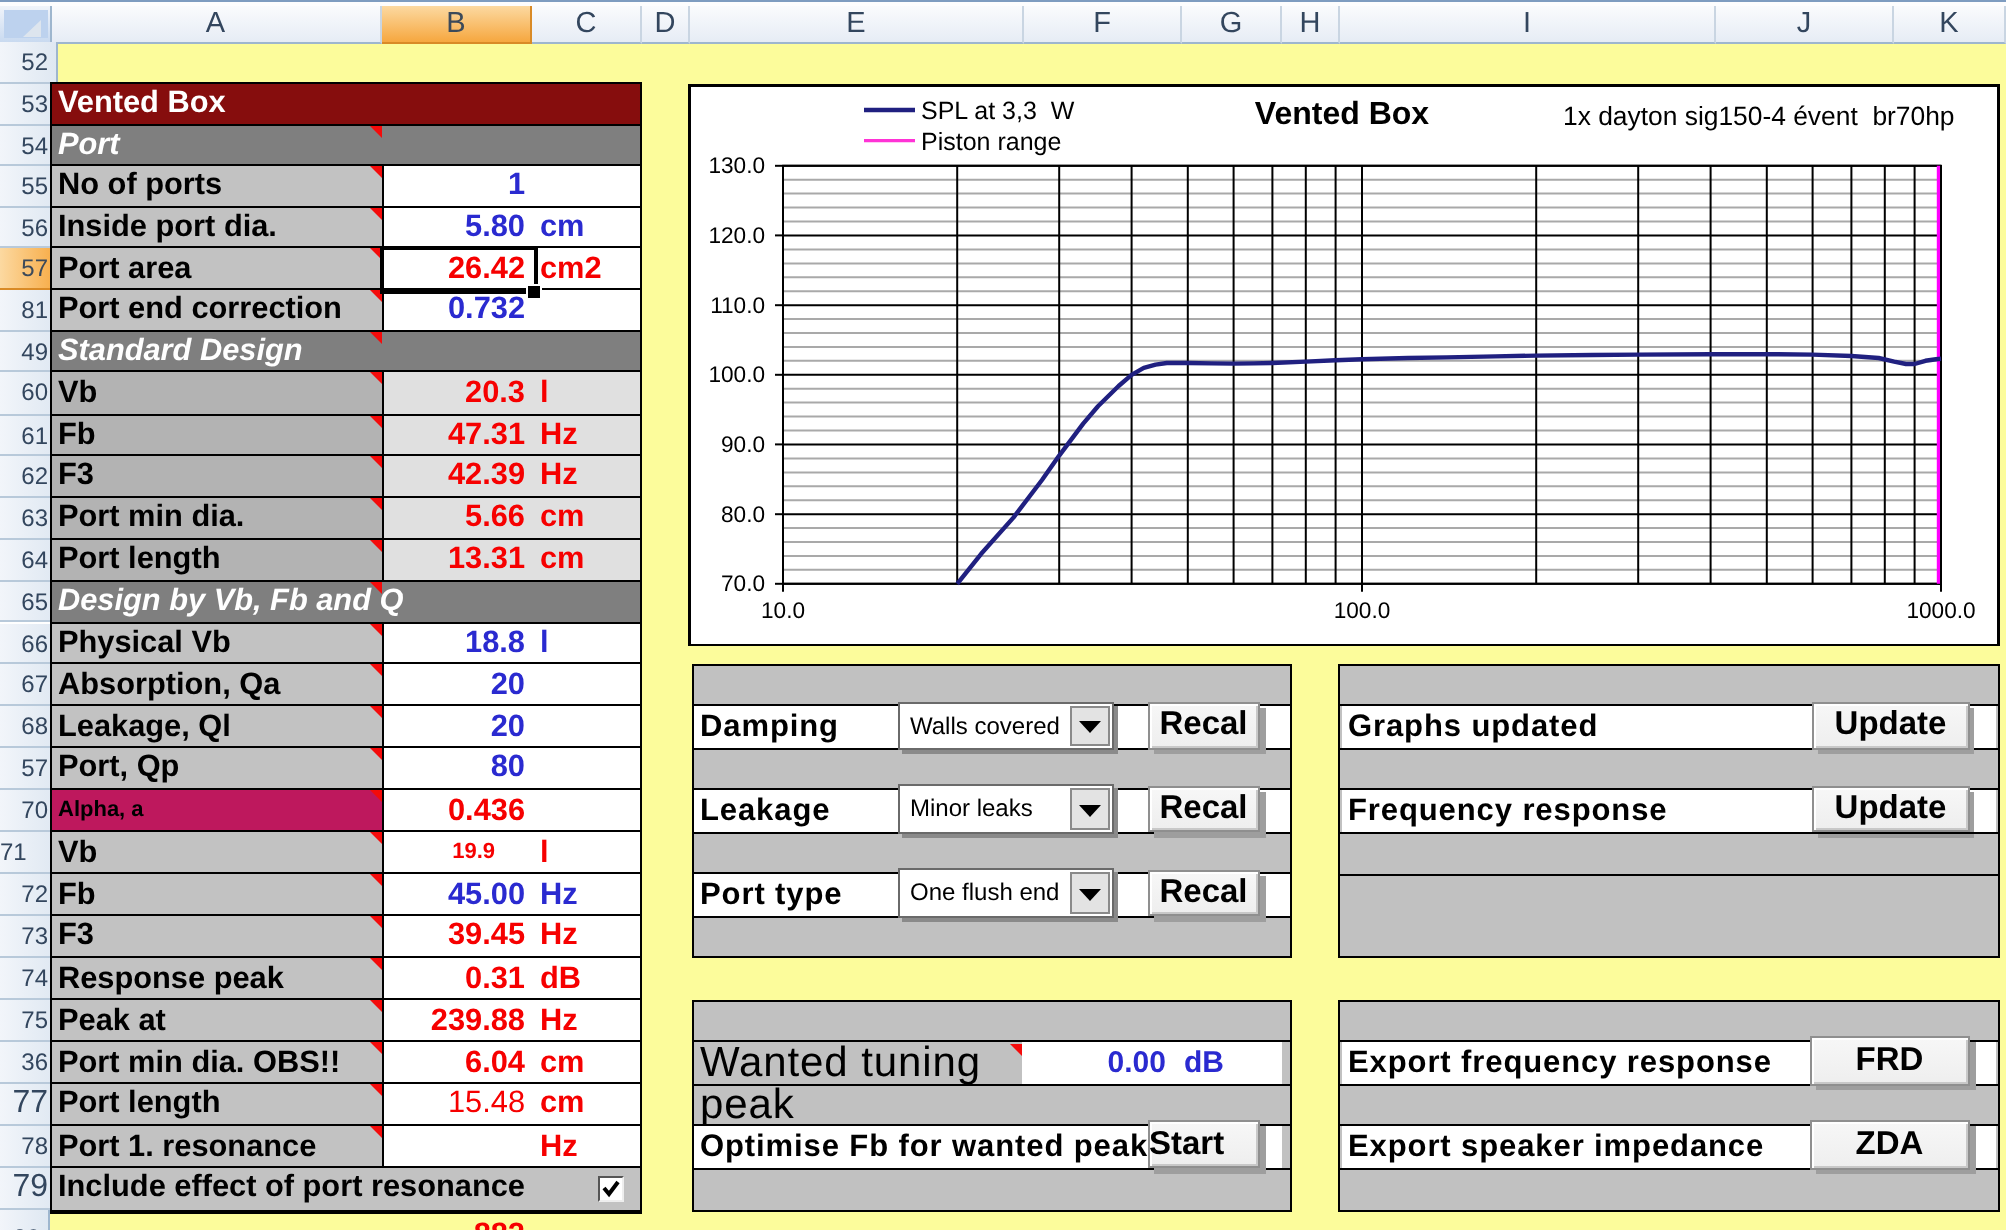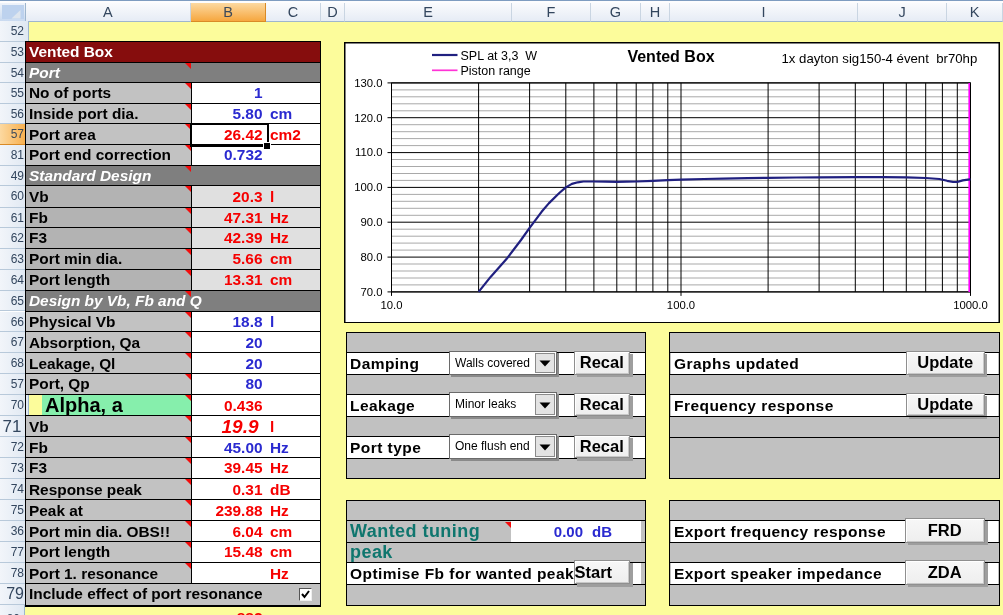--- a/index.html
+++ b/index.html
@@ -38,27 +38,27 @@
 <div class="abs" style="left:0;top:207.5px;width:24px;height:19.80000000000001px;background:linear-gradient(90deg,#f2f5fa,#dfe8f2);border-right:1px solid #9eb6ce;border-bottom:1px solid #b8c9da;color:#33465e;font-size:12px;text-align:right;padding-right:4px;line-height:20.80000000000001px;box-sizing:content-box;">61</div>
 <div class="abs" style="left:0;top:228.3px;width:24px;height:19.799999999999983px;background:linear-gradient(90deg,#f2f5fa,#dfe8f2);border-right:1px solid #9eb6ce;border-bottom:1px solid #b8c9da;color:#33465e;font-size:12px;text-align:right;padding-right:4px;line-height:20.799999999999983px;box-sizing:content-box;">62</div>
 <div class="abs" style="left:0;top:249.1px;width:24px;height:19.799999999999983px;background:linear-gradient(90deg,#f2f5fa,#dfe8f2);border-right:1px solid #9eb6ce;border-bottom:1px solid #b8c9da;color:#33465e;font-size:12px;text-align:right;padding-right:4px;line-height:20.799999999999983px;box-sizing:content-box;">63</div>
 <div class="abs" style="left:0;top:269.9px;width:24px;height:19.80000000000001px;background:linear-gradient(90deg,#f2f5fa,#dfe8f2);border-right:1px solid #9eb6ce;border-bottom:1px solid #b8c9da;color:#33465e;font-size:12px;text-align:right;padding-right:4px;line-height:20.80000000000001px;box-sizing:content-box;">64</div>
 <div class="abs" style="left:0;top:290.7px;width:24px;height:19.80000000000001px;background:linear-gradient(90deg,#f2f5fa,#dfe8f2);border-right:1px solid #9eb6ce;border-bottom:1px solid #b8c9da;color:#33465e;font-size:12px;text-align:right;padding-right:4px;line-height:20.80000000000001px;box-sizing:content-box;">65</div>
 <div class="abs" style="left:0;top:311.5px;width:24px;height:19.899999999999977px;background:linear-gradient(90deg,#f2f5fa,#dfe8f2);border-right:1px solid #9eb6ce;border-bottom:1px solid #b8c9da;color:#33465e;font-size:12px;text-align:right;padding-right:4px;line-height:20.899999999999977px;box-sizing:content-box;">66</div>
 <div class="abs" style="left:0;top:332.4px;width:24px;height:20.0px;background:linear-gradient(90deg,#f2f5fa,#dfe8f2);border-right:1px solid #9eb6ce;border-bottom:1px solid #b8c9da;color:#33465e;font-size:12px;text-align:right;padding-right:4px;line-height:21.0px;box-sizing:content-box;">67</div>
 <div class="abs" style="left:0;top:353.4px;width:24px;height:20.0px;background:linear-gradient(90deg,#f2f5fa,#dfe8f2);border-right:1px solid #9eb6ce;border-bottom:1px solid #b8c9da;color:#33465e;font-size:12px;text-align:right;padding-right:4px;line-height:21.0px;box-sizing:content-box;">68</div>
 <div class="abs" style="left:0;top:374.4px;width:24px;height:19.900000000000034px;background:linear-gradient(90deg,#f2f5fa,#dfe8f2);border-right:1px solid #9eb6ce;border-bottom:1px solid #b8c9da;color:#33465e;font-size:12px;text-align:right;padding-right:4px;line-height:20.900000000000034px;box-sizing:content-box;">57</div>
 <div class="abs" style="left:0;top:395.3px;width:24px;height:20.0px;background:linear-gradient(90deg,#f2f5fa,#dfe8f2);border-right:1px solid #9eb6ce;border-bottom:1px solid #b8c9da;color:#33465e;font-size:12px;text-align:right;padding-right:4px;line-height:21.0px;box-sizing:content-box;">70</div>
-<div class="abs" style="left:0;top:416.3px;width:24px;height:20.0px;background:linear-gradient(90deg,#f2f5fa,#dfe8f2);border-right:1px solid #9eb6ce;border-bottom:1px solid #b8c9da;color:#33465e;font-size:17px;text-align:center;padding-right:4px;line-height:21.0px;box-sizing:content-box;">71</div>
+<div class="abs" style="left:0;top:416.3px;width:24px;height:20.0px;background:linear-gradient(90deg,#f2f5fa,#dfe8f2);border-right:1px solid #9eb6ce;border-bottom:1px solid #b8c9da;color:#33465e;font-size:12px;text-align:left;padding-right:4px;line-height:21.0px;box-sizing:content-box;">71</div>
 <div class="abs" style="left:0;top:437.3px;width:24px;height:20.0px;background:linear-gradient(90deg,#f2f5fa,#dfe8f2);border-right:1px solid #9eb6ce;border-bottom:1px solid #b8c9da;color:#33465e;font-size:12px;text-align:right;padding-right:4px;line-height:21.0px;box-sizing:content-box;">72</div>
 <div class="abs" style="left:0;top:458.3px;width:24px;height:19.899999999999977px;background:linear-gradient(90deg,#f2f5fa,#dfe8f2);border-right:1px solid #9eb6ce;border-bottom:1px solid #b8c9da;color:#33465e;font-size:12px;text-align:right;padding-right:4px;line-height:20.899999999999977px;box-sizing:content-box;">73</div>
 <div class="abs" style="left:0;top:479.2px;width:24px;height:20.0px;background:linear-gradient(90deg,#f2f5fa,#dfe8f2);border-right:1px solid #9eb6ce;border-bottom:1px solid #b8c9da;color:#33465e;font-size:12px;text-align:right;padding-right:4px;line-height:21.0px;box-sizing:content-box;">74</div>
 <div class="abs" style="left:0;top:500.2px;width:24px;height:20.000000000000057px;background:linear-gradient(90deg,#f2f5fa,#dfe8f2);border-right:1px solid #9eb6ce;border-bottom:1px solid #b8c9da;color:#33465e;font-size:12px;text-align:right;padding-right:4px;line-height:21.000000000000057px;box-sizing:content-box;">75</div>
 <div class="abs" style="left:0;top:521.2px;width:24px;height:20.0px;background:linear-gradient(90deg,#f2f5fa,#dfe8f2);border-right:1px solid #9eb6ce;border-bottom:1px solid #b8c9da;color:#33465e;font-size:12px;text-align:right;padding-right:4px;line-height:21.0px;box-sizing:content-box;">36</div>
-<div class="abs" style="left:0;top:542.2px;width:24px;height:19.899999999999977px;background:linear-gradient(90deg,#f2f5fa,#dfe8f2);border-right:1px solid #9eb6ce;border-bottom:1px solid #b8c9da;color:#33465e;font-size:12px;text-align:right;padding-right:4px;line-height:20.899999999999977px;box-sizing:content-box;">77</div>
+<div class="abs" style="left:0;top:542.2px;width:24px;height:19.899999999999977px;background:linear-gradient(90deg,#f2f5fa,#dfe8f2);border-right:1px solid #9eb6ce;border-bottom:1px solid #b8c9da;color:#33465e;font-size:16px;text-align:right;padding-right:4px;line-height:20.899999999999977px;box-sizing:content-box;">77</div>
 <div class="abs" style="left:0;top:563.1px;width:24px;height:20.0px;background:linear-gradient(90deg,#f2f5fa,#dfe8f2);border-right:1px solid #9eb6ce;border-bottom:1px solid #b8c9da;color:#33465e;font-size:12px;text-align:right;padding-right:4px;line-height:21.0px;box-sizing:content-box;">78</div>
 <div class="abs" style="left:0;top:584.1px;width:24px;height:19.899999999999977px;background:linear-gradient(90deg,#f2f5fa,#dfe8f2);border-right:1px solid #9eb6ce;border-bottom:1px solid #b8c9da;color:#33465e;font-size:16px;text-align:right;padding-right:4px;line-height:20.899999999999977px;box-sizing:content-box;">79</div>
 <div class="abs" style="left:0;top:605px;width:24px;height:10px;background:linear-gradient(90deg,#f2f5fa,#dfe8f2);border-right:1px solid #9eb6ce;overflow:hidden;">
     <span style="position:absolute;top:6.5px;right:4px;color:#33465e;font-size:12px;">80</span>
   </div>
 <div class="abs" style="left:25px;top:41.0px;width:296px;height:1px;background:#000;"></div>
 <div class="abs" style="left:26px;top:42.0px;width:294px;height:20.700000000000003px;background:#860d0d;color:#fff;font-size:15.4px;font-weight:bold;line-height:20.700000000000003px;padding-left:3px;box-sizing:border-box;">Vented Box</div>
 <div class="abs" style="left:25px;top:61.7px;width:296px;height:1px;background:#000;"></div>
 <div class="abs" style="left:26px;top:62.7px;width:294px;height:20.700000000000003px;background:#7f7f7f;color:#fff;font-size:15.4px;font-weight:bold;font-style:italic;line-height:20.700000000000003px;padding-left:3px;box-sizing:border-box;">Port</div>
 <svg class="abs" style="left:184.5px;top:62.7px" width="6.5" height="6.5">
@@ -167,33 +167,33 @@
 <div class="abs" style="left:191px;top:353.4px;width:129px;height:21.0px;background:#fff;border-left:1px solid #000;box-sizing:border-box;"></div>
 <div class="abs" style="left:191px;top:353.4px;width:71.5px;height:21.0px;color:#2a2ad0;font-size:15.4px;font-weight:bold;line-height:21.0px;text-align:right;">20</div>
 <div class="abs" style="left:25px;top:373.4px;width:296px;height:1px;background:#000;"></div>
 <div class="abs" style="left:26px;top:374.4px;width:165px;height:20.900000000000034px;background:#c2c2c2;color:#000;font-size:15.4px;font-weight:bold;line-height:20.900000000000034px;padding-left:3px;box-sizing:border-box;">Port, Qp</div>
 <svg class="abs" style="left:184.5px;top:374.4px" width="6.5" height="6.5">
     <path d="M6.5 0 L6.5 6.5 L0 0 Z" fill="#f40b0b"></path>
   </svg>
 <div class="abs" style="left:191px;top:374.4px;width:129px;height:20.900000000000034px;background:#fff;border-left:1px solid #000;box-sizing:border-box;"></div>
 <div class="abs" style="left:191px;top:374.4px;width:71.5px;height:20.900000000000034px;color:#2a2ad0;font-size:15.4px;font-weight:bold;line-height:20.900000000000034px;text-align:right;">80</div>
 <div class="abs" style="left:25px;top:394.3px;width:296px;height:1px;background:#000;"></div>
-<div class="abs" style="left:42px;top:395.3px;width:165px;height:21.0px;background:#86efac;color:#000;font-size:20px;font-weight:bold;line-height:21.0px;padding-left:3px;box-sizing:border-box;">Alpha, a</div>
+<div class="abs" style="left:26px;top:395.3px;width:165px;height:21.0px;background:#be185d;color:#000;font-size:11px;font-weight:bold;line-height:21.0px;padding-left:3px;box-sizing:border-box;">Alpha, a</div>
 <svg class="abs" style="left:184.5px;top:395.3px" width="6.5" height="6.5">
     <path d="M6.5 0 L6.5 6.5 L0 0 Z" fill="#f40b0b"></path>
   </svg>
 <div class="abs" style="left:191px;top:395.3px;width:129px;height:21.0px;background:#fff;border-left:1px solid #000;box-sizing:border-box;"></div>
 <div class="abs" style="left:191px;top:395.3px;width:71.5px;height:21.0px;color:#f60000;font-size:15.4px;font-weight:bold;line-height:21.0px;text-align:right;">0.436</div>
 <div class="abs" style="left:25px;top:415.3px;width:296px;height:1px;background:#000;"></div>
 <div class="abs" style="left:26px;top:416.3px;width:165px;height:21.0px;background:#c2c2c2;color:#000;font-size:15.4px;font-weight:bold;line-height:21.0px;padding-left:3px;box-sizing:border-box;">Vb</div>
 <svg class="abs" style="left:184.5px;top:416.3px" width="6.5" height="6.5">
     <path d="M6.5 0 L6.5 6.5 L0 0 Z" fill="#f40b0b"></path>
   </svg>
 <div class="abs" style="left:191px;top:416.3px;width:129px;height:21.0px;background:#fff;border-left:1px solid #000;box-sizing:border-box;"></div>
-<div class="abs" style="left:187px;top:416.3px;width:71.5px;height:21.0px;color:#f60000;font-size:19px;font-weight:bold;line-height:21.0px;text-align:right;font-style:italic;">19.9</div>
+<div class="abs" style="left:176px;top:416.3px;width:71.5px;height:21.0px;color:#f60000;font-size:11px;font-weight:bold;line-height:21.0px;text-align:right;">19.9</div>
 <div class="abs" style="left:270px;top:416.3px;width:50px;height:21.0px;color:#f60000;font-size:15.4px;font-weight:bold;line-height:21.0px;">l</div>
 <div class="abs" style="left:25px;top:436.3px;width:296px;height:1px;background:#000;"></div>
 <div class="abs" style="left:26px;top:437.3px;width:165px;height:21.0px;background:#c2c2c2;color:#000;font-size:15.4px;font-weight:bold;line-height:21.0px;padding-left:3px;box-sizing:border-box;">Fb</div>
 <svg class="abs" style="left:184.5px;top:437.3px" width="6.5" height="6.5">
     <path d="M6.5 0 L6.5 6.5 L0 0 Z" fill="#f40b0b"></path>
   </svg>
 <div class="abs" style="left:191px;top:437.3px;width:129px;height:21.0px;background:#fff;border-left:1px solid #000;box-sizing:border-box;"></div>
 <div class="abs" style="left:191px;top:437.3px;width:71.5px;height:21.0px;color:#2a2ad0;font-size:15.4px;font-weight:bold;line-height:21.0px;text-align:right;">45.00</div>
 <div class="abs" style="left:270px;top:437.3px;width:50px;height:21.0px;color:#2a2ad0;font-size:15.4px;font-weight:bold;line-height:21.0px;">Hz</div>
 <div class="abs" style="left:25px;top:457.3px;width:296px;height:1px;background:#000;"></div>
@@ -227,21 +227,21 @@
   </svg>
 <div class="abs" style="left:191px;top:521.2px;width:129px;height:21.0px;background:#fff;border-left:1px solid #000;box-sizing:border-box;"></div>
 <div class="abs" style="left:191px;top:521.2px;width:71.5px;height:21.0px;color:#f60000;font-size:15.4px;font-weight:bold;line-height:21.0px;text-align:right;">6.04</div>
 <div class="abs" style="left:270px;top:521.2px;width:50px;height:21.0px;color:#f60000;font-size:15.4px;font-weight:bold;line-height:21.0px;">cm</div>
 <div class="abs" style="left:25px;top:541.2px;width:296px;height:1px;background:#000;"></div>
 <div class="abs" style="left:26px;top:542.2px;width:165px;height:20.899999999999977px;background:#c2c2c2;color:#000;font-size:15.4px;font-weight:bold;line-height:20.899999999999977px;padding-left:3px;box-sizing:border-box;">Port length</div>
 <svg class="abs" style="left:184.5px;top:542.2px" width="6.5" height="6.5">
     <path d="M6.5 0 L6.5 6.5 L0 0 Z" fill="#f40b0b"></path>
   </svg>
 <div class="abs" style="left:191px;top:542.2px;width:129px;height:20.899999999999977px;background:#fff;border-left:1px solid #000;box-sizing:border-box;"></div>
-<div class="abs" style="left:191px;top:542.2px;width:71.5px;height:20.899999999999977px;color:#f60000;font-size:15.4px;font-weight:bold;line-height:20.899999999999977px;text-align:right;">15.48</div>
+<div class="abs" style="left:191px;top:542.2px;width:71.5px;height:20.899999999999977px;color:#f60000;font-size:15.4px;font-weight:normal;line-height:20.899999999999977px;text-align:right;">15.48</div>
 <div class="abs" style="left:270px;top:542.2px;width:50px;height:20.899999999999977px;color:#f60000;font-size:15.4px;font-weight:bold;line-height:20.899999999999977px;">cm</div>
 <div class="abs" style="left:25px;top:562.1px;width:296px;height:1px;background:#000;"></div>
 <div class="abs" style="left:26px;top:563.1px;width:165px;height:21.0px;background:#c2c2c2;color:#000;font-size:15.4px;font-weight:bold;line-height:21.0px;padding-left:3px;box-sizing:border-box;">Port 1. resonance</div>
 <svg class="abs" style="left:184.5px;top:563.1px" width="6.5" height="6.5">
     <path d="M6.5 0 L6.5 6.5 L0 0 Z" fill="#f40b0b"></path>
   </svg>
 <div class="abs" style="left:191px;top:563.1px;width:129px;height:21.0px;background:#fff;border-left:1px solid #000;box-sizing:border-box;"></div>
 <div class="abs" style="left:191px;top:563.1px;width:71.5px;height:21.0px;color:#f60000;font-size:15.4px;font-weight:bold;line-height:21.0px;text-align:right;margin-top:44px;">882</div>
 <div class="abs" style="left:270px;top:563.1px;width:50px;height:21.0px;color:#f60000;font-size:15.4px;font-weight:bold;line-height:21.0px;">Hz</div>
 <div class="abs" style="left:25px;top:583.1px;width:296px;height:1px;background:#000;"></div>
@@ -387,21 +387,21 @@
 <div class="abs" style="left:669px;top:416.3px;width:330.5px;height:1px;background:#000;"></div>
 <div class="abs" style="left:674px;top:395.3px;width:230px;height:21.0px;font-size:15.5px;letter-spacing:0.45px;font-weight:bold;line-height:21.0px;color:#000;">Frequency response</div>
 <div class="abs" style="left:909px;top:395.8px;width:78.0px;height:23.19999999999999px;background:#9e9e9e;"></div>
 <div class="abs" style="left:906px;top:392.8px;width:78.5px;height:23.69999999999999px;background:linear-gradient(#f7f7f7,#eeeeee);border:1px solid #8f8f8f;box-sizing:border-box;color:#000;font-size:16.5px;font-weight:bold;text-align:center;line-height:21.69999999999999px;box-shadow:inset 1px 1px 0 #ffffff,inset -1px -1px 0 #c8c8c8;">Update</div>
 <div class="abs" style="left:669px;top:416.3px;width:330.5px;height:1px;background:#000;"></div>
 <div class="abs" style="left:669px;top:437.3px;width:330.5px;height:1px;background:#000;"></div>
 <div class="abs" style="left:345.5px;top:500.2px;width:300.5px;height:105.80000000000001px;background:#c1c1c1;border:1.5px solid #000;box-sizing:border-box;"></div>
 <div class="abs" style="left:511px;top:521.2px;width:130px;height:21.0px;background:#fff;"></div>
 <div class="abs" style="left:345.5px;top:520.2px;width:300.5px;height:1px;background:#000;"></div>
 <div class="abs" style="left:345.5px;top:542.2px;width:300.5px;height:1px;background:#000;"></div>
-<div class="abs" style="left:350px;top:521.2px;width:170px;height:21.0px;font-size:18px;letter-spacing:0.45px;font-weight:bold;line-height:21.0px;color:#0f766e;">Wanted tuning peak</div>
+<div class="abs" style="left:350px;top:521.2px;width:170px;height:21.0px;font-size:21px;letter-spacing:0.45px;font-weight:normal;line-height:21.0px;color:#000000;">Wanted tuning peak</div>
 <svg class="abs" style="left:504.5px;top:522.2px" width="6.5" height="6.5">
     <path d="M6.5 0 L6.5 6.5 L0 0 Z" fill="#f40b0b"></path>
   </svg>
 <div class="abs" style="left:511px;top:521.2px;width:72px;height:21.0px;color:#2a2ad0;font-size:15px;font-weight:bold;line-height:21.0px;text-align:right;">0.00</div>
 <div class="abs" style="left:592px;top:521.2px;width:40px;height:21.0px;color:#2a2ad0;font-size:15px;font-weight:bold;line-height:21.0px;">dB</div>
 <div class="abs" style="left:347.0px;top:563.1px;width:294.0px;height:21.0px;background:#fff;"></div>
 <div class="abs" style="left:345.5px;top:562.1px;width:300.5px;height:1px;background:#000;"></div>
 <div class="abs" style="left:345.5px;top:584.1px;width:300.5px;height:1px;background:#000;"></div>
 <div class="abs" style="left:350px;top:563.1px;width:230px;height:21.0px;font-size:15.5px;letter-spacing:0.45px;font-weight:bold;line-height:21.0px;color:#000;">Optimise Fb for wanted peak</div>
 <div class="abs" style="left:576.5px;top:563.1px;width:56.0px;height:23.899999999999977px;background:#9e9e9e;"></div>

